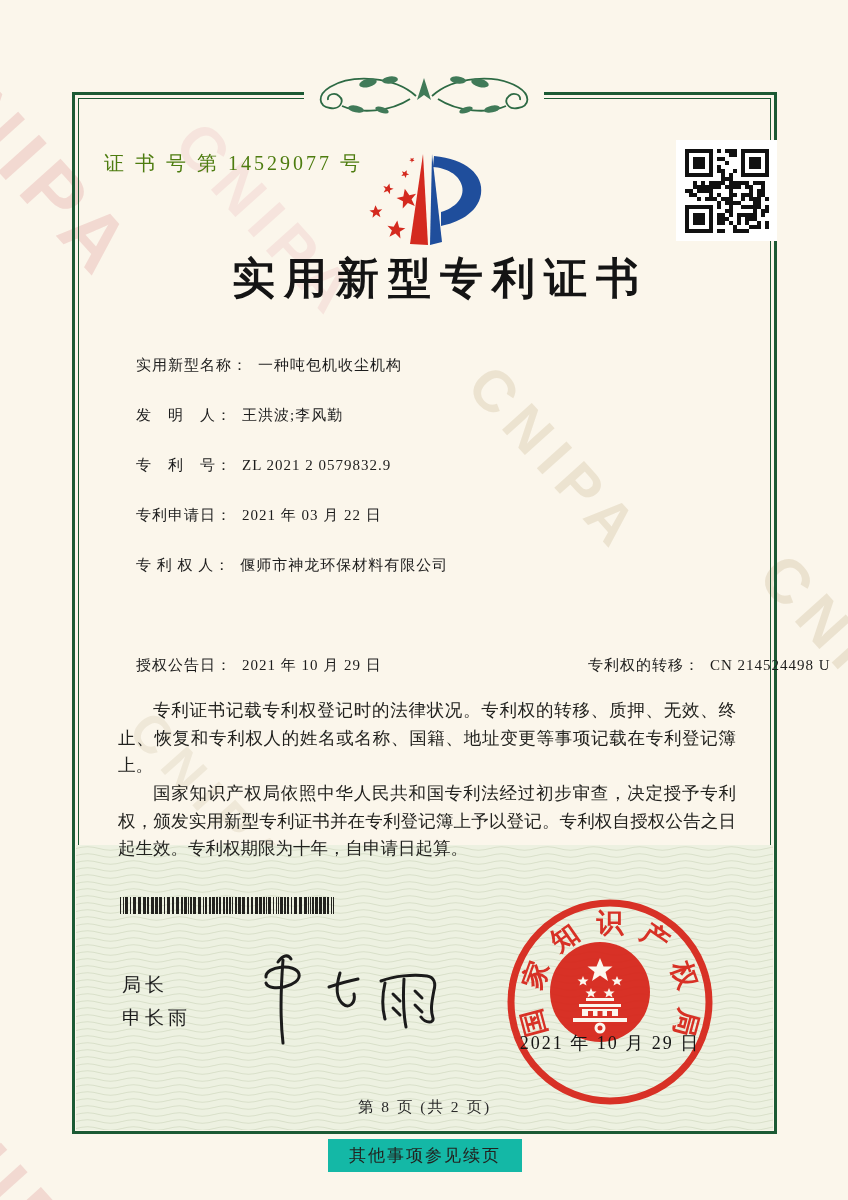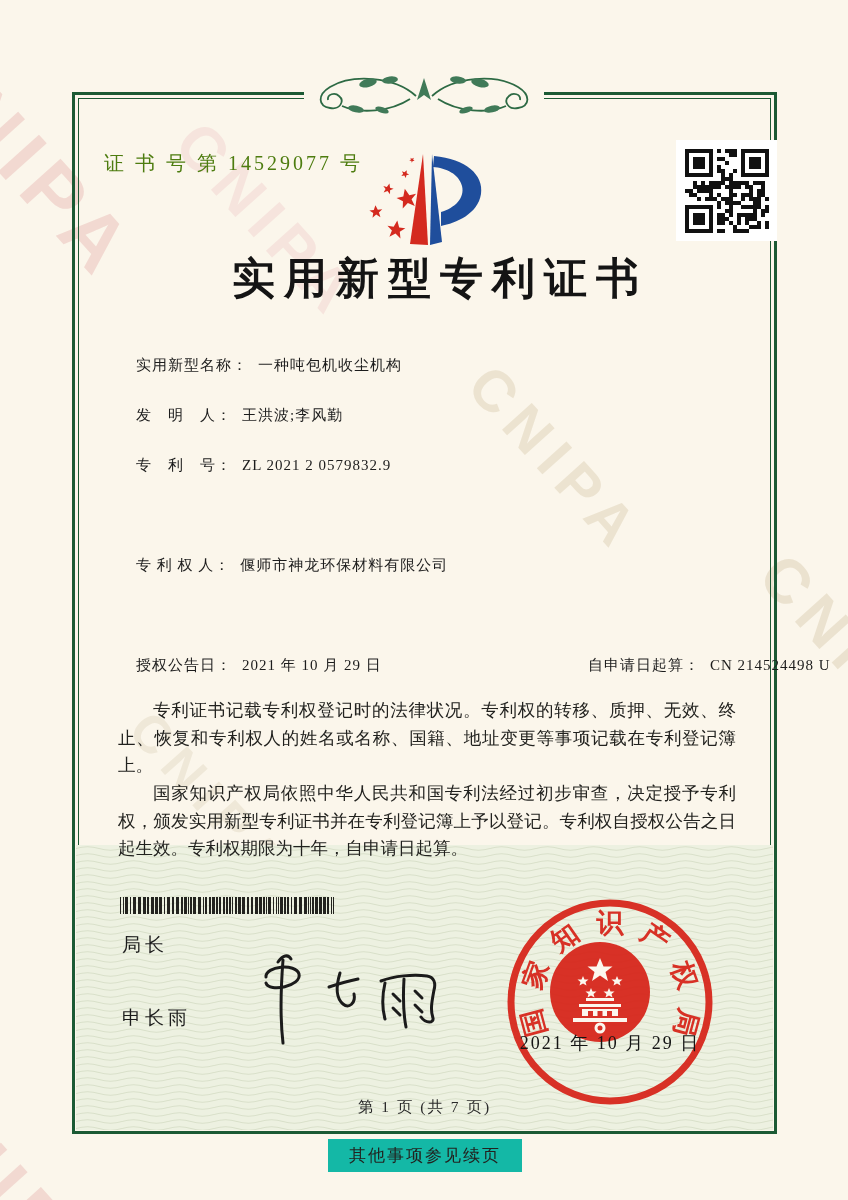--- a/index.html
+++ b/index.html
@@ -43,21 +43,21 @@
   .fvalue { margin-left:10px; letter-spacing:1px; }
   .grant-no { position:absolute; left:452px; top:0; }
 
   .body-text { position:absolute; left:118px; top:697px; width:618px;
                font-size:17.5px; line-height:1.58; color:#22221f;
                text-align:justify; }
   .body-text p { text-indent:2em; }
 
   .barcode { position:absolute; left:120px; top:897px; width:218px; height:17px; }
 
-  .signer-title { position:absolute; left:122px; top:932px;  font-size:19px; color:#1c1c1c; letter-spacing:4px; }
+  .signer-title { position:absolute; left:122px; top:972px;  font-size:19px; color:#1c1c1c; letter-spacing:4px; }
   .signer-name  { position:absolute; left:122px; top:1005px; font-size:19px; color:#1c1c1c; letter-spacing:4px; }
   .signature { position:absolute; left:252px; top:946px; width:200px; height:102px; }
 
   .seal { position:absolute; left:500px; top:892px; width:220px; height:220px; opacity:.95; }
   .seal-date { position:absolute; left:500px; top:1031px; width:220px; text-align:center;
                font-size:18px; color:#141414; letter-spacing:2px; }
 
   .page-indicator { position:absolute; left:72px; top:1097px; width:705px; text-align:center;
                     font-size:15.5px; color:#2a2a2a; letter-spacing:2px; }
   .cont-note { position:absolute; left:328px; top:1139px; width:194px; height:33px;
@@ -140,29 +140,32 @@
 
   <div class="field" style="top:356px">
     <span class="flabel">实用新型名称：</span><span class="fvalue">一种吨包机收尘机构</span>
   </div>
   <div class="field" style="top:406px">
     <span class="flabel">发　明　人：</span><span class="fvalue">王洪波;李风勤</span>
   </div>
   <div class="field" style="top:456px">
     <span class="flabel">专　利　号：</span><span class="fvalue">ZL 2021 2 0579832.9</span>
   </div>
+  <div class="field" style="top:506px">
+    <span class="flabel">专利申请日：</span><span class="fvalue">2021 年 03 月 22 日</span>
+  </div>
   <div class="field" style="top:556px">
     <span class="flabel">专 利 权 人：</span><span class="fvalue">偃师市神龙环保材料有限公司</span>
   </div>
   <div class="field" style="top:656px; width:616px">
     <span>
       <span class="flabel">授权公告日：</span><span class="fvalue">2021 年 10 月 29 日</span>
     </span>
     <span class="grant-no">
-      <span class="flabel">自申请日起算：</span><span class="fvalue">CN 214524498 U</span>
+      <span class="flabel">专利权的转移：</span><span class="fvalue">CN 214524498 U</span>
     </span>
   </div>
 
   <div class="body-text">
     <p>专利证书记载专利权登记时的法律状况。专利权的转移、质押、无效、终止、恢复和专利权人的姓名或名称、国籍、地址变更等事项记载在专利登记簿上。</p>
     <p>国家知识产权局依照中华人民共和国专利法经过初步审查，决定授予专利权，颁发实用新型专利证书并在专利登记簿上予以登记。专利权自授权公告之日起生效。专利权期限为十年，自申请日起算。</p>
   </div>
 
   <svg class="barcode" id="barcode-svg" viewBox="0 0 218 17" preserveAspectRatio="none">
       <path d="M0,0h1v17h-1zM3,0h1v17h-1zM5,0h3v17h-3zM10,0h1v17h-1zM13,0h3v17h-3zM18,0h3v17h-3zM23,0h3v17h-3zM27,0h2v17h-2zM31,0h3v17h-3zM35,0h3v17h-3zM39,0h3v17h-3zM44,0h1v17h-1zM47,0h3v17h-3zM52,0h2v17h-2zM56,0h3v17h-3zM61,0h2v17h-2zM64,0h3v17h-3zM68,0h1v17h-1zM70,0h2v17h-2zM73,0h3v17h-3zM78,0h3v17h-3zM83,0h1v17h-1zM85,0h2v17h-2zM89,0h2v17h-2zM92,0h3v17h-3zM96,0h2v17h-2zM99,0h2v17h-2zM103,0h2v17h-2zM106,0h2v17h-2zM109,0h2v17h-2zM112,0h1v17h-1zM115,0h2v17h-2zM118,0h3v17h-3zM122,0h3v17h-3zM127,0h2v17h-2zM131,0h2v17h-2zM135,0h3v17h-3zM139,0h3v17h-3zM143,0h2v17h-2zM146,0h1v17h-1zM148,0h3v17h-3zM153,0h1v17h-1zM156,0h1v17h-1zM158,0h1v17h-1zM160,0h3v17h-3zM164,0h2v17h-2zM167,0h2v17h-2zM171,0h1v17h-1zM174,0h3v17h-3zM179,0h3v17h-3zM184,0h3v17h-3zM188,0h1v17h-1zM190,0h1v17h-1zM192,0h2v17h-2zM195,0h3v17h-3zM199,0h3v17h-3zM203,0h3v17h-3zM207,0h2v17h-2zM211,0h1v17h-1zM213,0h1v17h-1z" fill="#23231f"></path>
@@ -217,17 +220,17 @@
         <rect x="88" y="119" width="5" height="5"></rect>
         <rect x="97.5" y="119" width="5" height="5"></rect>
         <rect x="107" y="119" width="5" height="5"></rect>
         <circle cx="100" cy="136" r="2.5"></circle>
       </g>
     </g>
   </svg>
 
   <div class="seal-date">2021 年 10 月 29 日</div>
 
-  <div class="page-indicator">第 1 页 (共 7 页)</div>
+  <div class="page-indicator">第 8 页 (共 2 页)</div>
 
   <div class="cont-note">其他事项参见续页</div>
 
 </div>
 
 </body></html>

